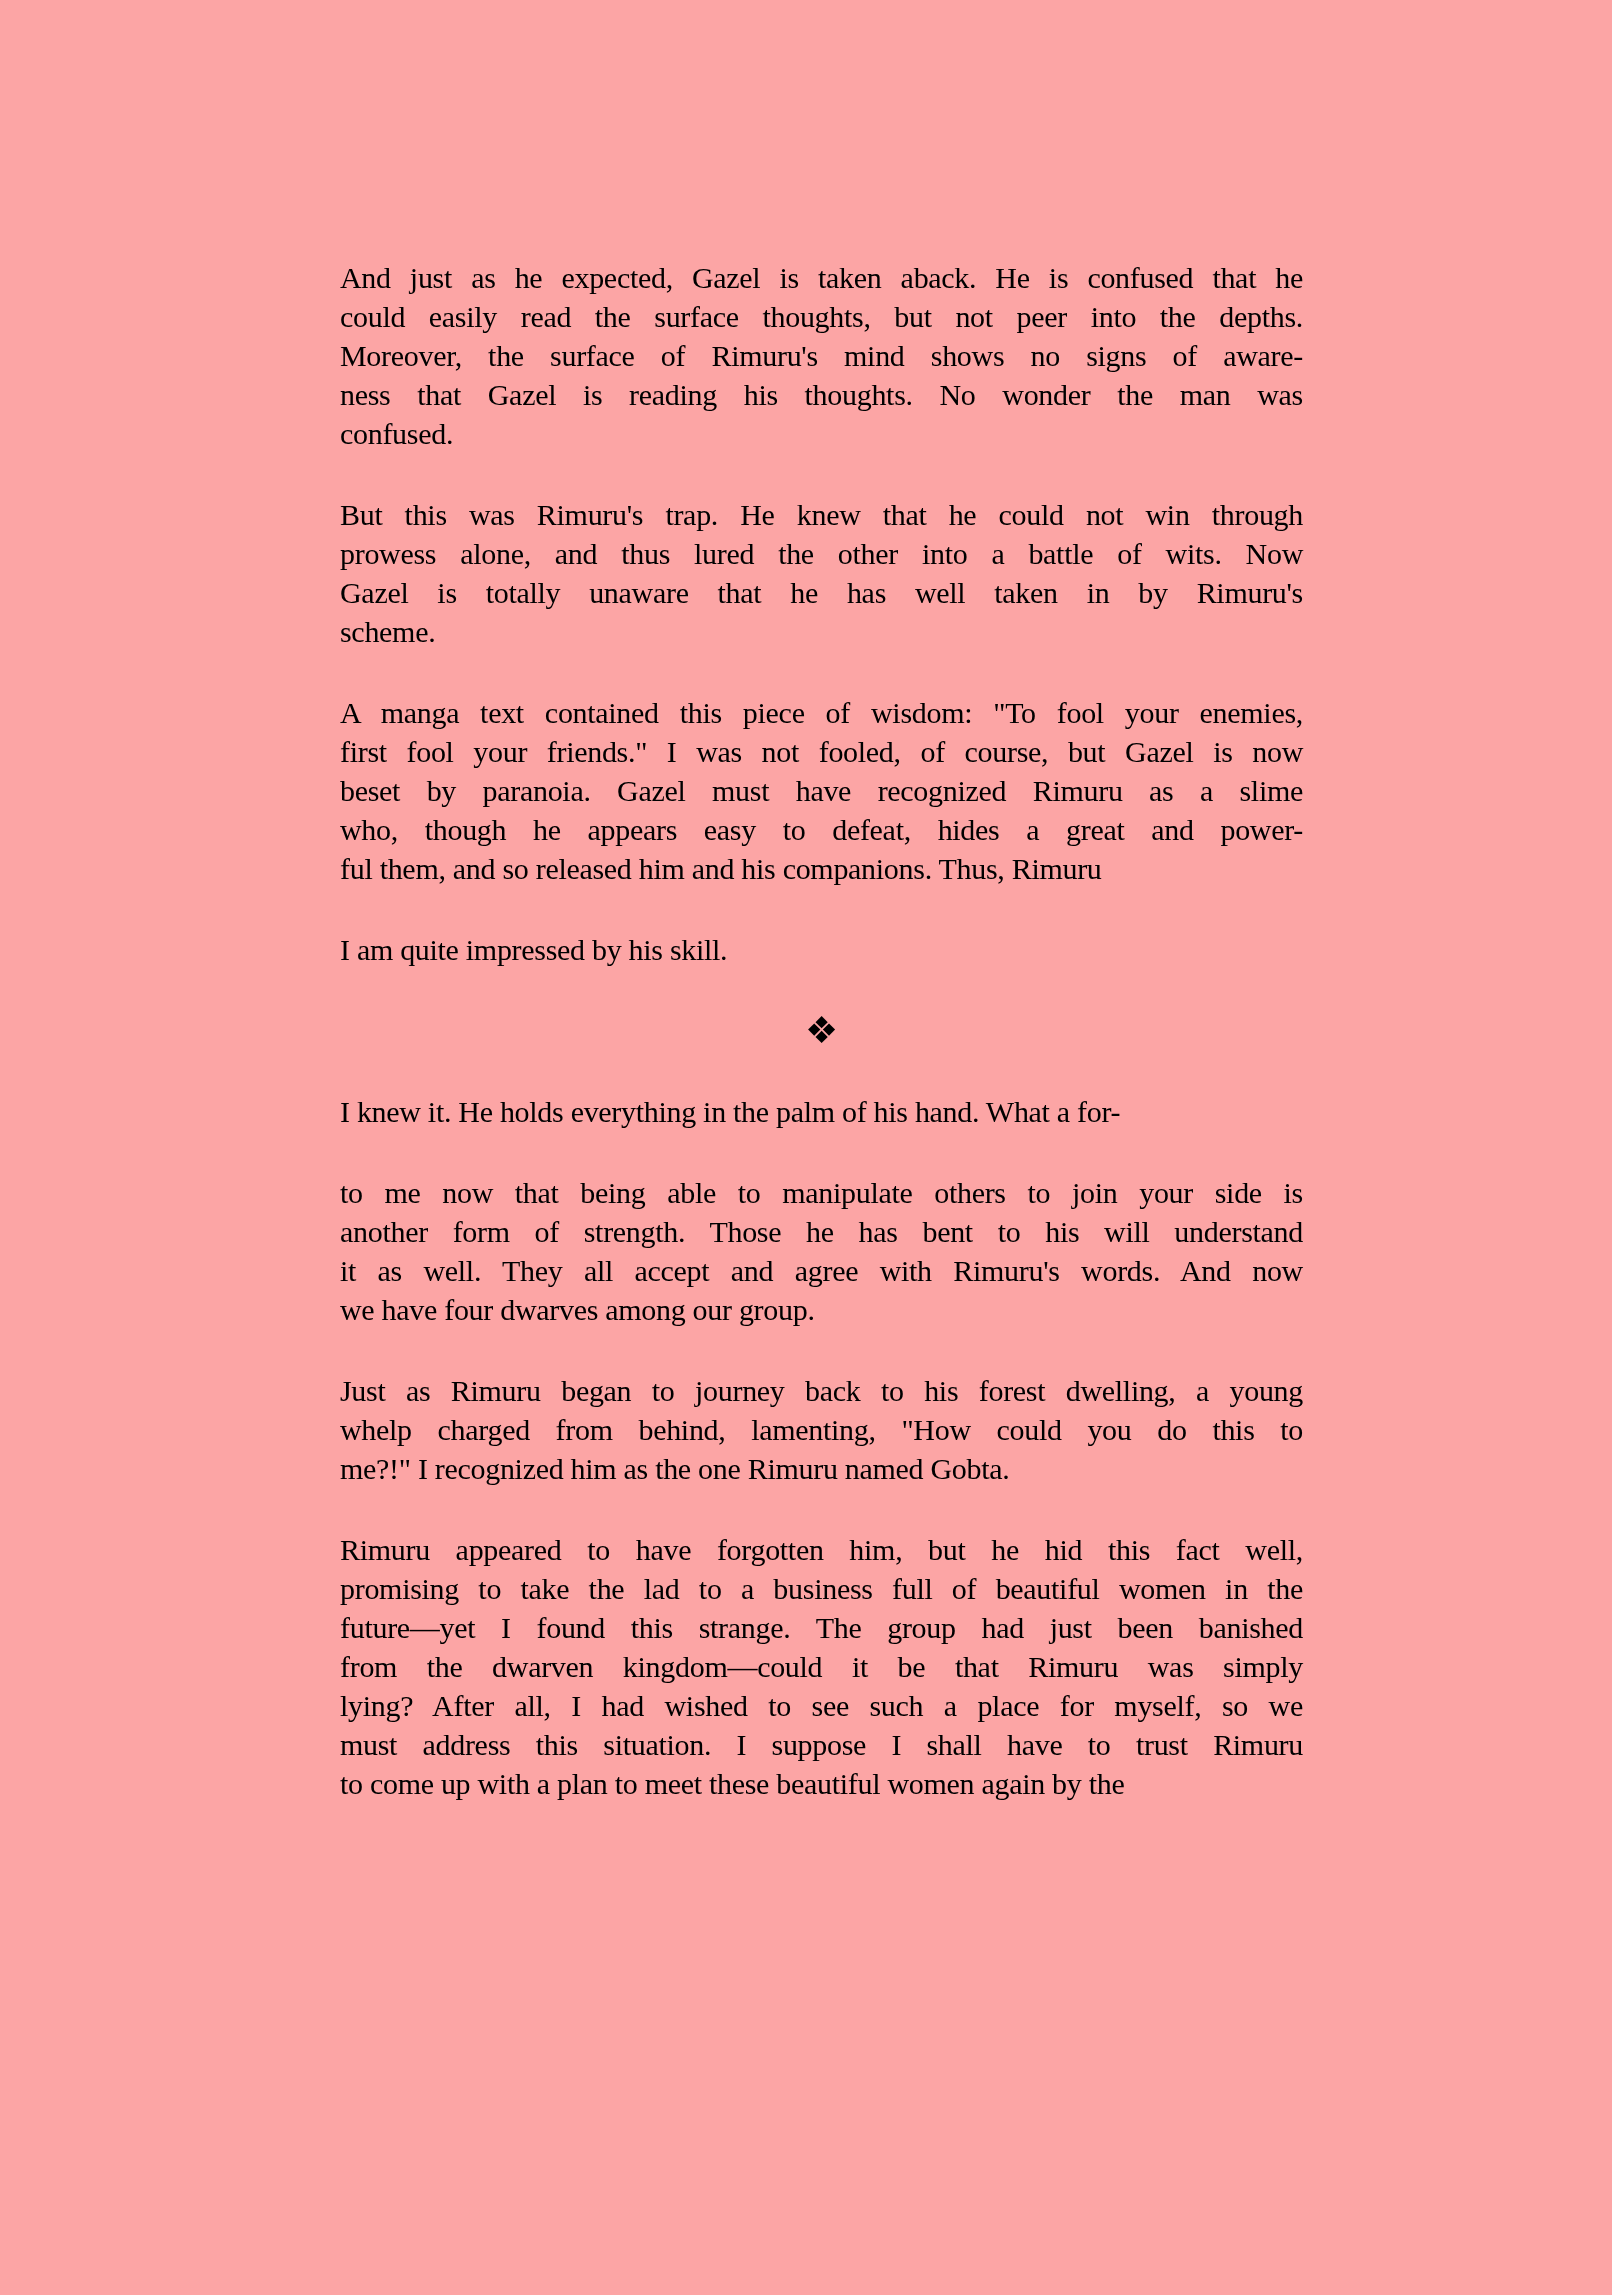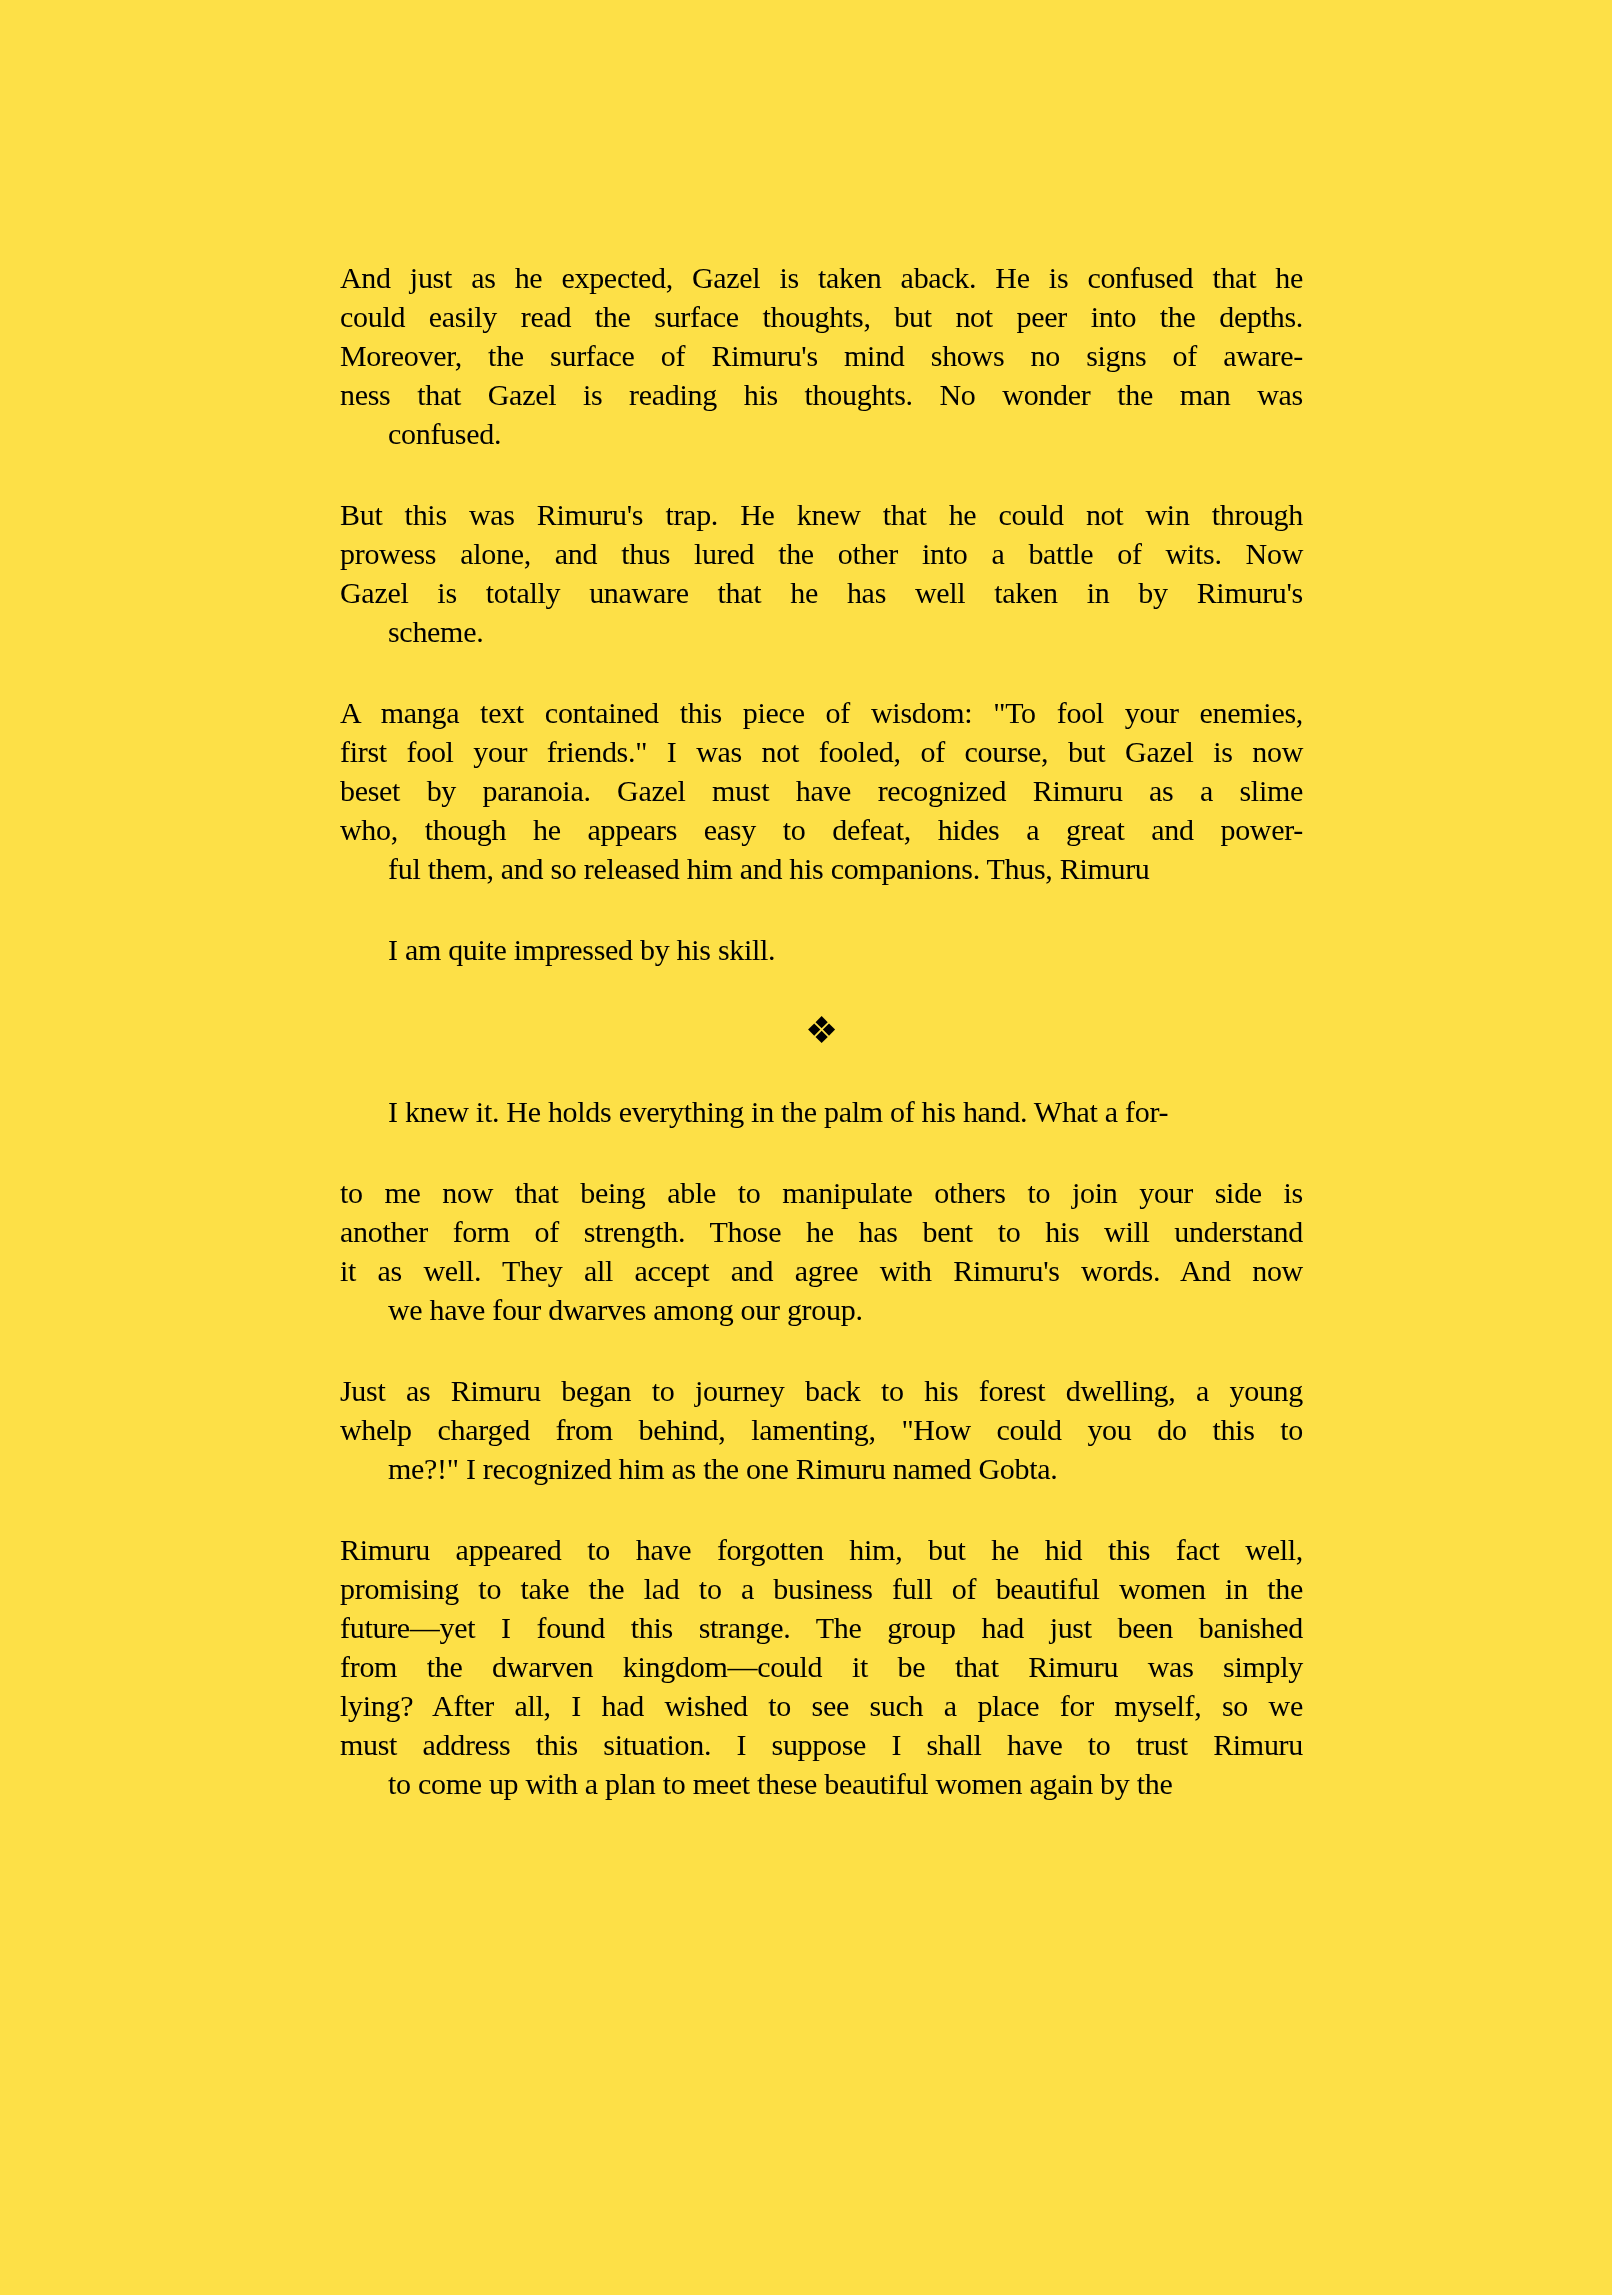--- a/index.html
+++ b/index.html
@@ -14,21 +14,21 @@
     overflow: hidden;
     font-family: "Liberation Serif", "DejaVu Serif", serif;
     color: #000000;
   }
   .page {
     position: absolute;
     left: 0;
     top: 0;
     width: 1612px;
     height: 2295px;
-    background: #fde047;
+    background: #fca5a5;
   }
   .text-block {
     position: absolute;
     left: 340px;
     top: 258px;
     width: 963px;
   }
   .para {
     margin: 0 0 42px 0;
   }
@@ -39,21 +39,20 @@
     font-size: 30px;
     line-height: 39px;
     letter-spacing: -0.3px;
     text-align: justify;
     text-align-last: justify;
     text-justify: inter-word;
     white-space: normal;
   }
   .para .line:last-child {
     text-align-last: left;
-    margin-left: 48px;
   }
   .ornament {
     margin: 0 0 42px 0;
     line-height: 39px;
     height: 39px;
     text-align: center;
   }
   .ornament span {
     font-family: "DejaVu Sans", sans-serif;
     font-size: 37px;

